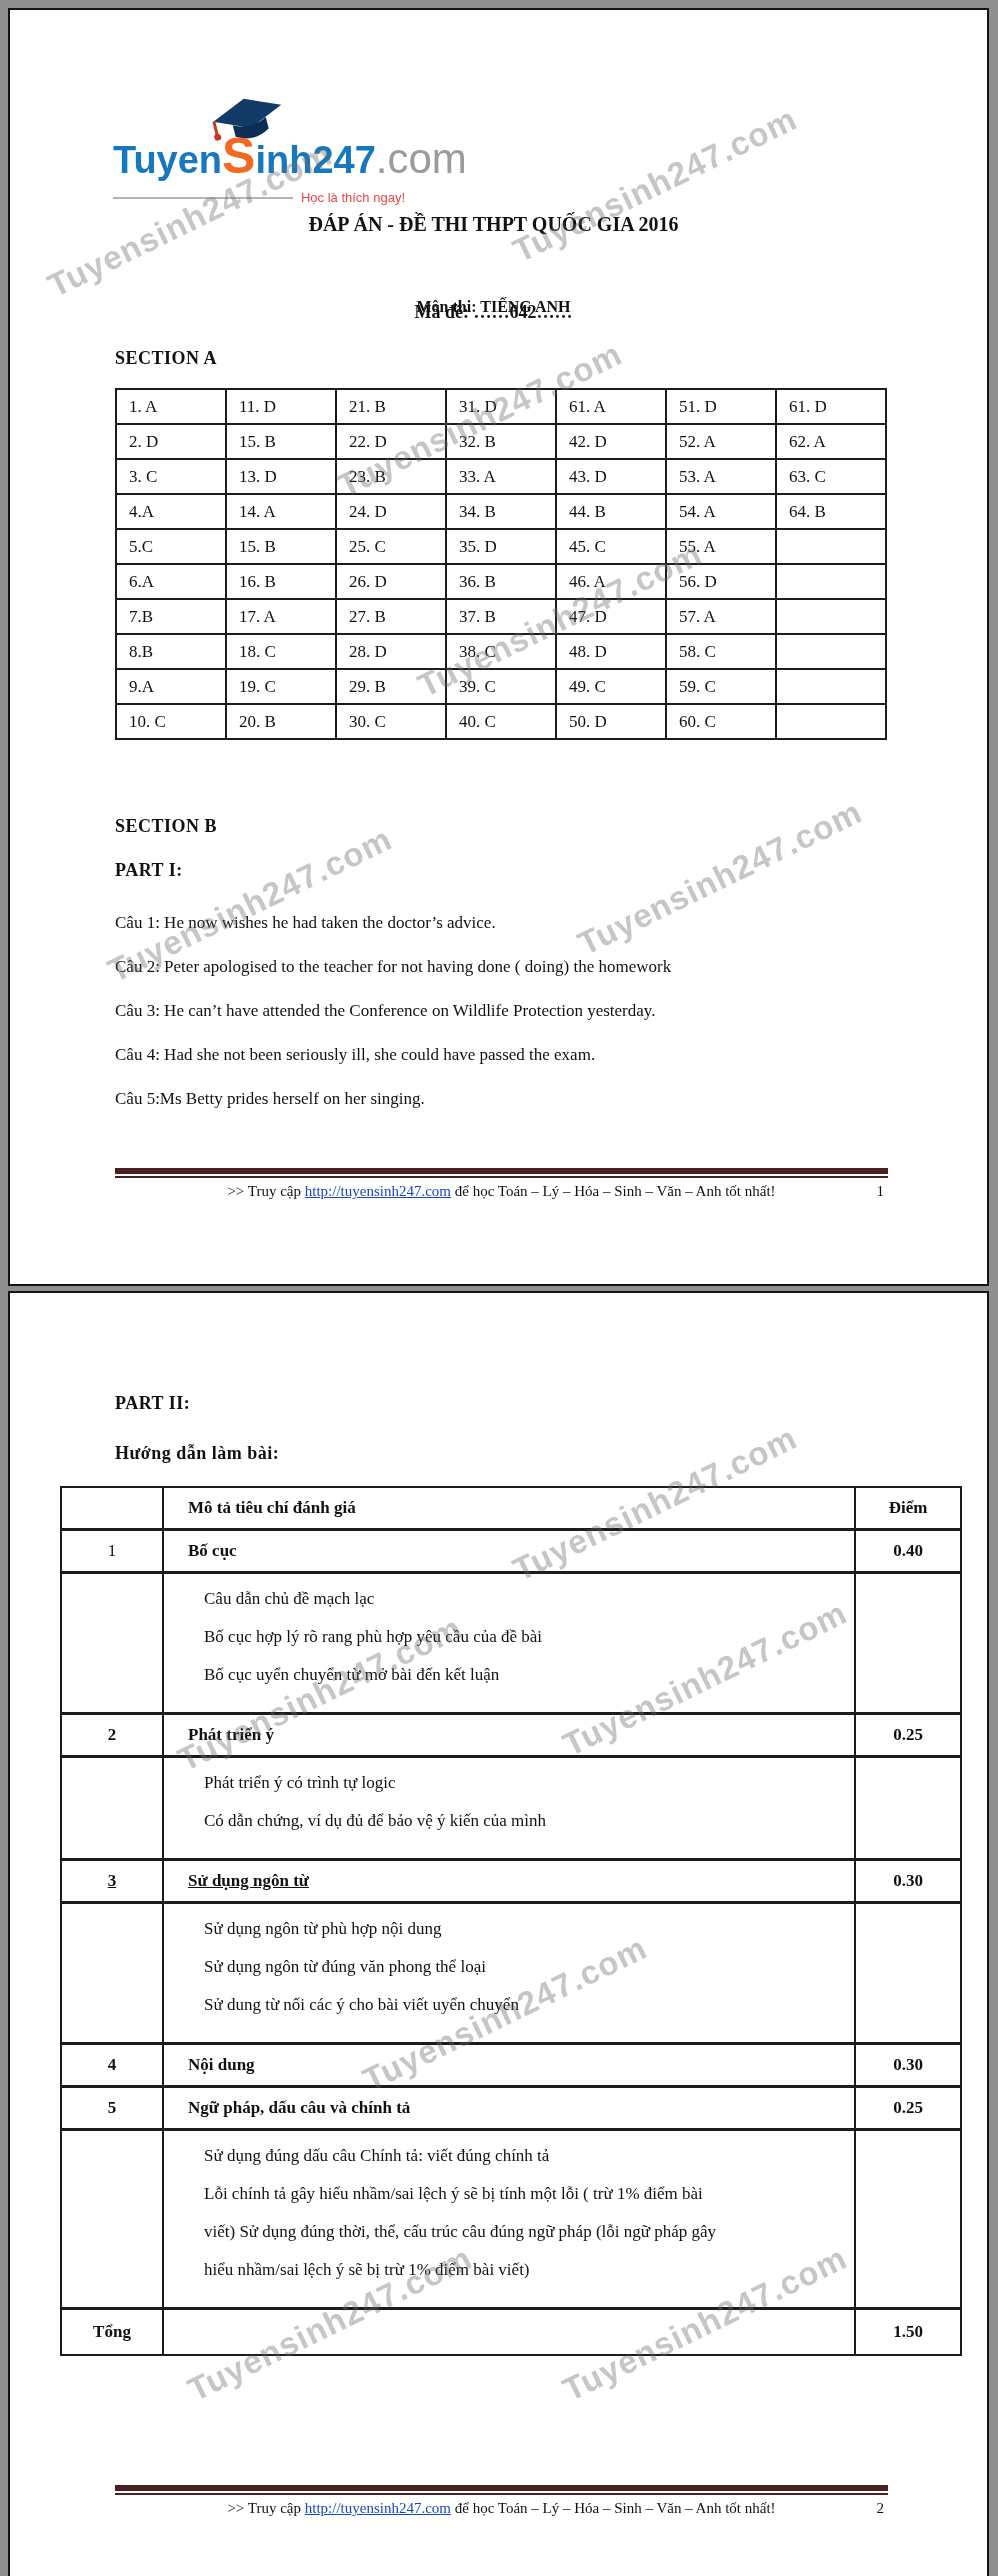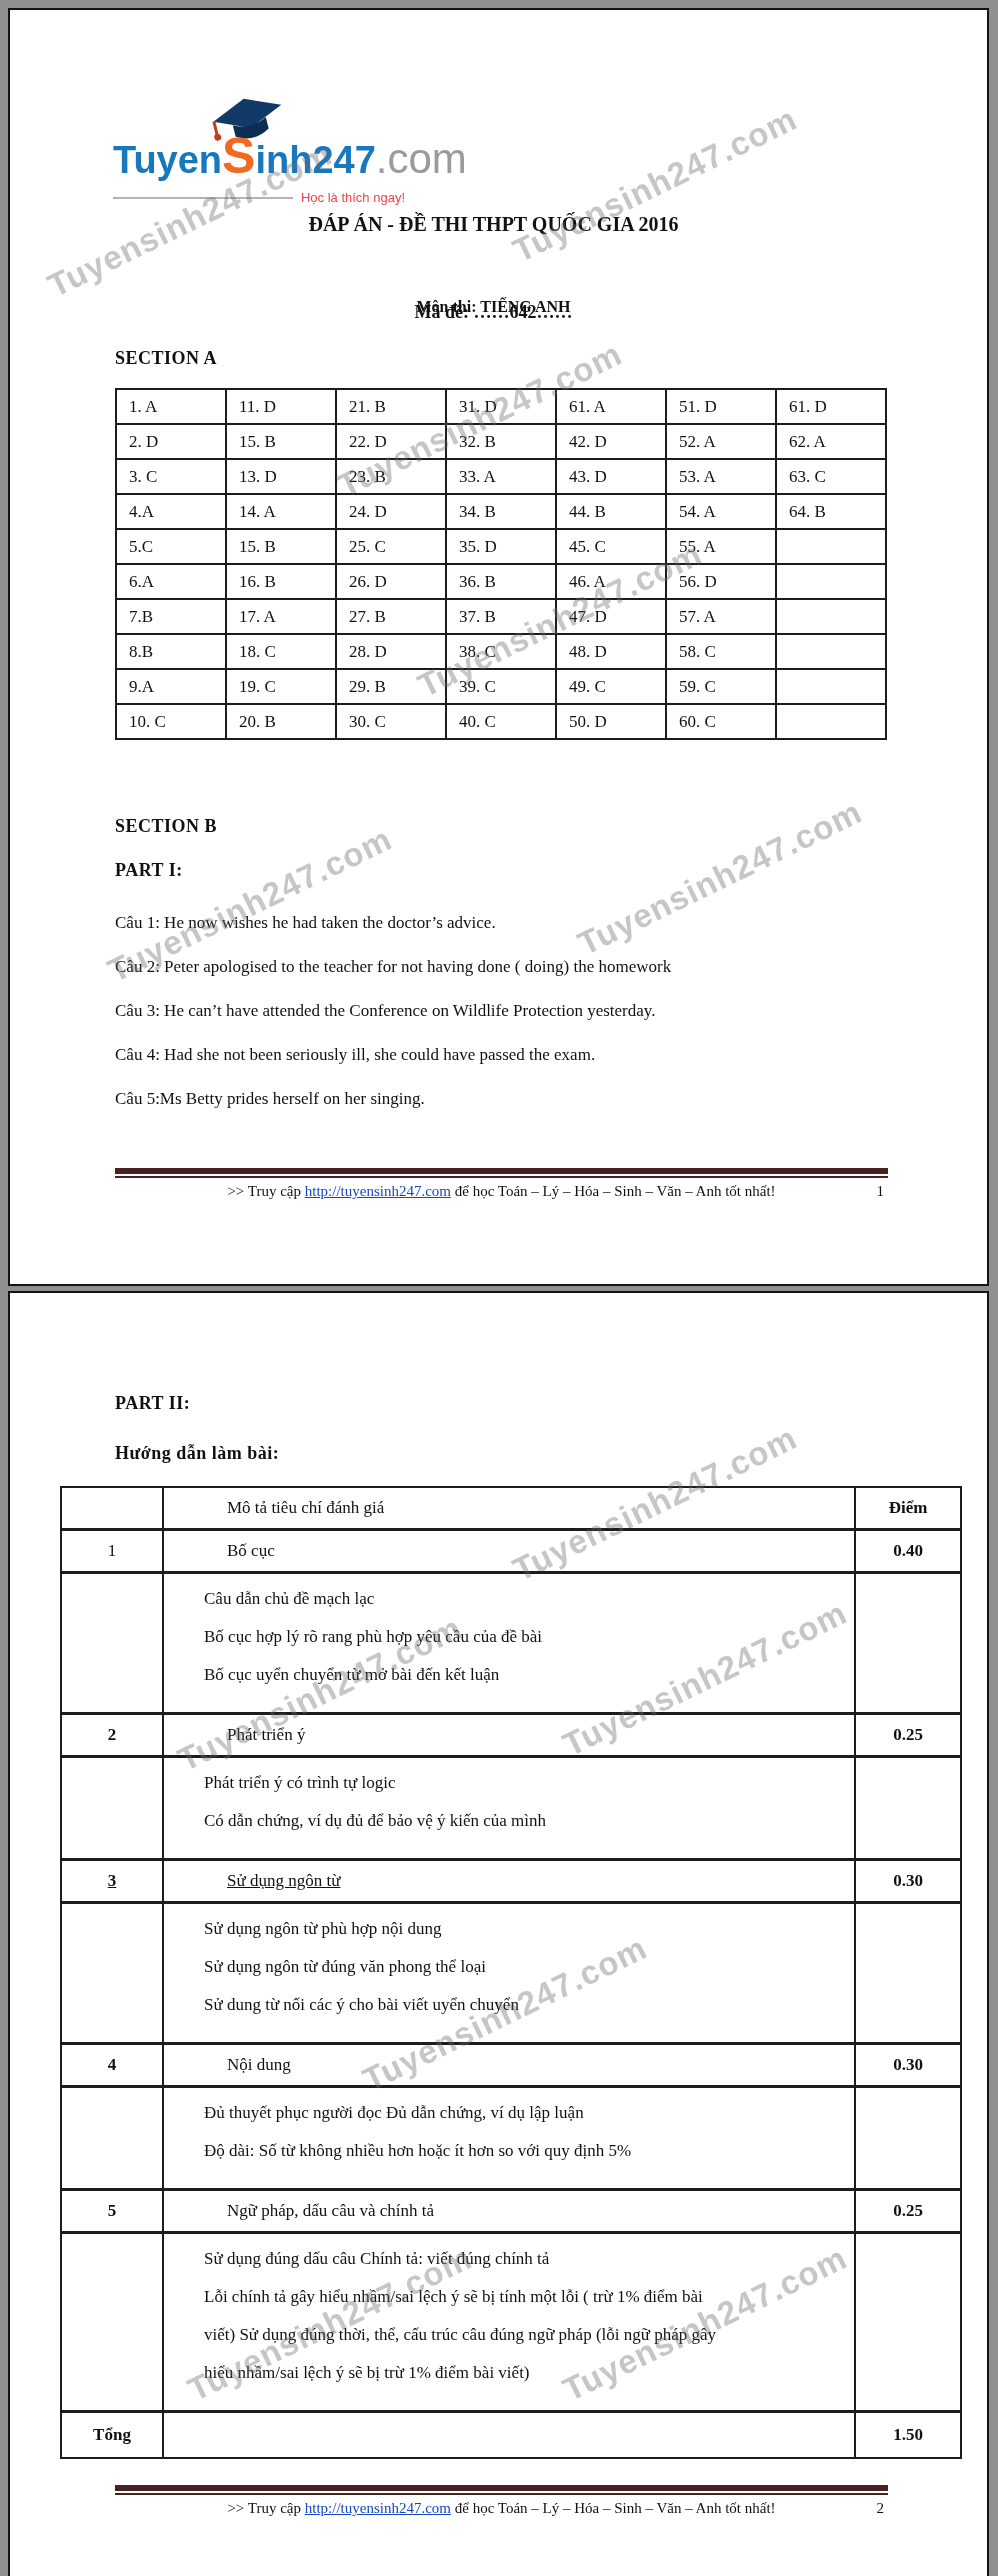--- a/index.html
+++ b/index.html
@@ -78,21 +78,21 @@
     font-size:17px;
     vertical-align:middle;
   }
   .rubric-table col.c-num{width:102px;}
   .rubric-table col.c-desc{width:692px;}
   .rubric-table col.c-score{width:106px;}
   tr.r-head td, tr.r-crit td, tr.r-total td{height:38px;}
   tr.r-crit td{border-top-width:3px;border-bottom-width:3px;}
   tr.r-total td{border-top-width:3px;height:42px;}
   .cell-num{text-align:center;}
-  .cell-title{padding-left:63px;font-weight:normal;}
+  .cell-title{padding-left:24px;font-weight:bold;}
   .cell-score{text-align:center;font-weight:bold;}
   tr.r-detail td{vertical-align:top;}
   .detail-cell{padding:6px 12px 18px 40px;font-weight:normal;}
   .detail-line{line-height:38px;white-space:nowrap;}
   .u{text-decoration:underline;}
   .b{font-weight:bold;}
 
   
   .watermark{
     position:absolute;
@@ -304,28 +304,20 @@
             <div class="detail-line">Sử dụng ngôn từ đúng văn phong thể loại</div>
             <div class="detail-line">Sử dung từ nối các ý cho bài viết uyển chuyển</div>
           </td>
           <td></td>
         </tr>
         <tr class="r-crit">
           <td class="cell-num b">4</td>
           <td class="cell-title">Nội dung</td>
           <td class="cell-score">0.30</td>
         </tr>
-        <tr class="r-detail">
-          <td></td>
-          <td class="detail-cell">
-            <div class="detail-line">Đủ thuyết phục người đọc Đủ dẫn chứng, ví dụ lập luận</div>
-            <div class="detail-line">Độ dài: Số từ không nhiều hơn hoặc ít hơn so với quy định 5%</div>
-          </td>
-          <td></td>
-        </tr>
         <tr class="r-crit">
           <td class="cell-num b">5</td>
           <td class="cell-title">Ngữ pháp, dấu câu và chính tả</td>
           <td class="cell-score">0.25</td>
         </tr>
         <tr class="r-detail">
           <td></td>
           <td class="detail-cell">
             <div class="detail-line">Sử dụng đúng dấu câu Chính tả: viết đúng chính tả</div>
             <div class="detail-line">Lỗi chính tả gây hiểu nhầm/sai lệch ý sẽ bị tính một lỗi ( trừ 1% điểm bài</div>

